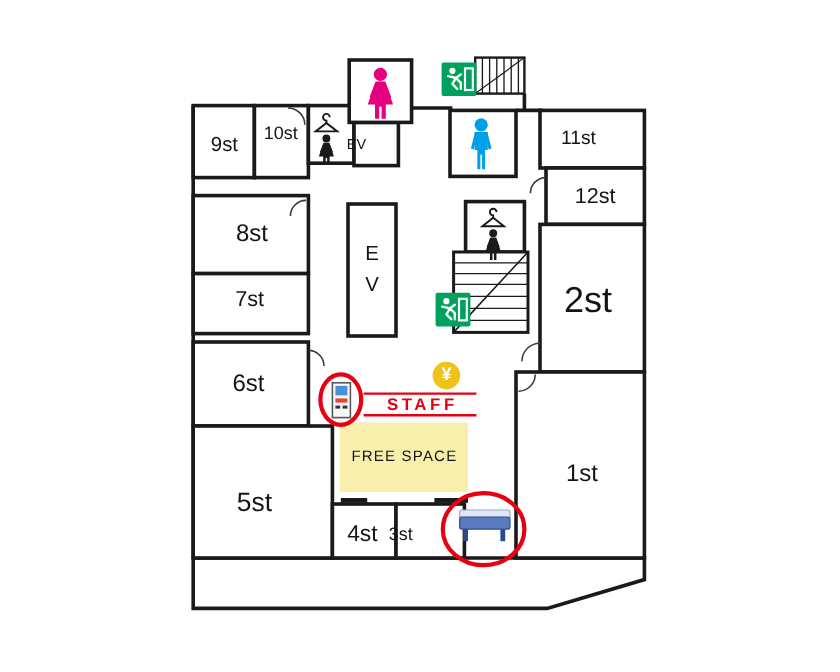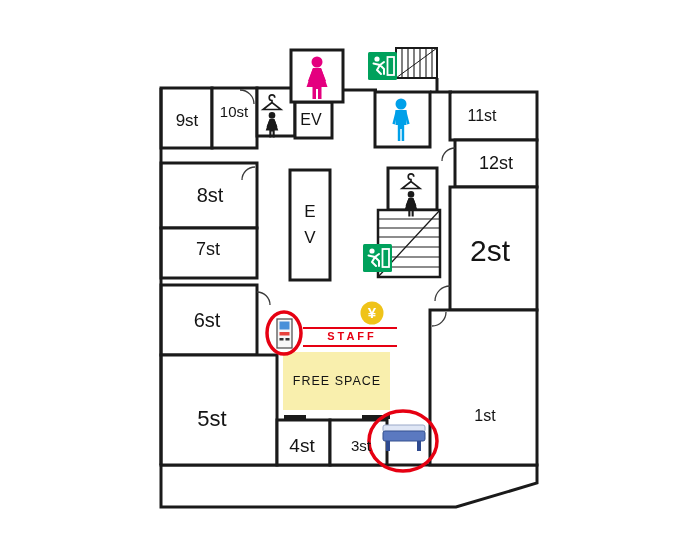--- a/index.html
+++ b/index.html
@@ -129,24 +129,24 @@
 
   <div class="lbl" style="left:187px;top:121px;font-size:17px">9st</div>
   <div class="lbl" style="left:234px;top:112px;font-size:15px">10st</div>
   <div class="lbl" style="left:482px;top:116px;font-size:16px">11st</div>
   <div class="lbl" style="left:496px;top:164px;font-size:18px">12st</div>
   <div class="lbl" style="left:210px;top:195px;font-size:20px">8st</div>
   <div class="lbl" style="left:208px;top:250px;font-size:18px">7st</div>
   <div class="lbl" style="left:207px;top:320px;font-size:20px">6st</div>
   <div class="lbl" style="left:212px;top:419px;font-size:22px">5st</div>
   <div class="lbl" style="left:302px;top:446px;font-size:19px">4st</div>
-  <div class="lbl" style="left:361px;top:446px;font-size:15px">3st</div>
+  <div class="lbl" style="left:334px;top:446px;font-size:15px">3st</div>
   <div class="lbl" style="left:490px;top:251px;font-size:30px">2st</div>
-  <div class="lbl" style="left:485px;top:416px;font-size:16px">1st</div>
+  <div class="lbl" style="left:485px;top:395px;font-size:20px">1st</div>
 
-  <div class="lbl" style="left:311px;top:120px;font-size:16px">EV</div>
+  <div class="lbl" style="left:297px;top:120px;font-size:12px">EV</div>
   <div class="lbl" style="left:310px;top:224px;font-size:17px;line-height:1.5">E
 V</div>
-  <div class="lbl staff" style="left:352px;top:337px;font-size:11px">STAFF</div>
+  <div class="lbl staff" style="left:352px;top:337px;font-size:14px">STAFF</div>
   <div class="lbl" style="left:337px;top:381px;font-size:12.5px;letter-spacing:1px">FREE SPACE</div>
   <div class="lbl yen" style="left:372px;top:313px;font-size:15px">¥</div>
 
 </div>
 
 </body></html>

